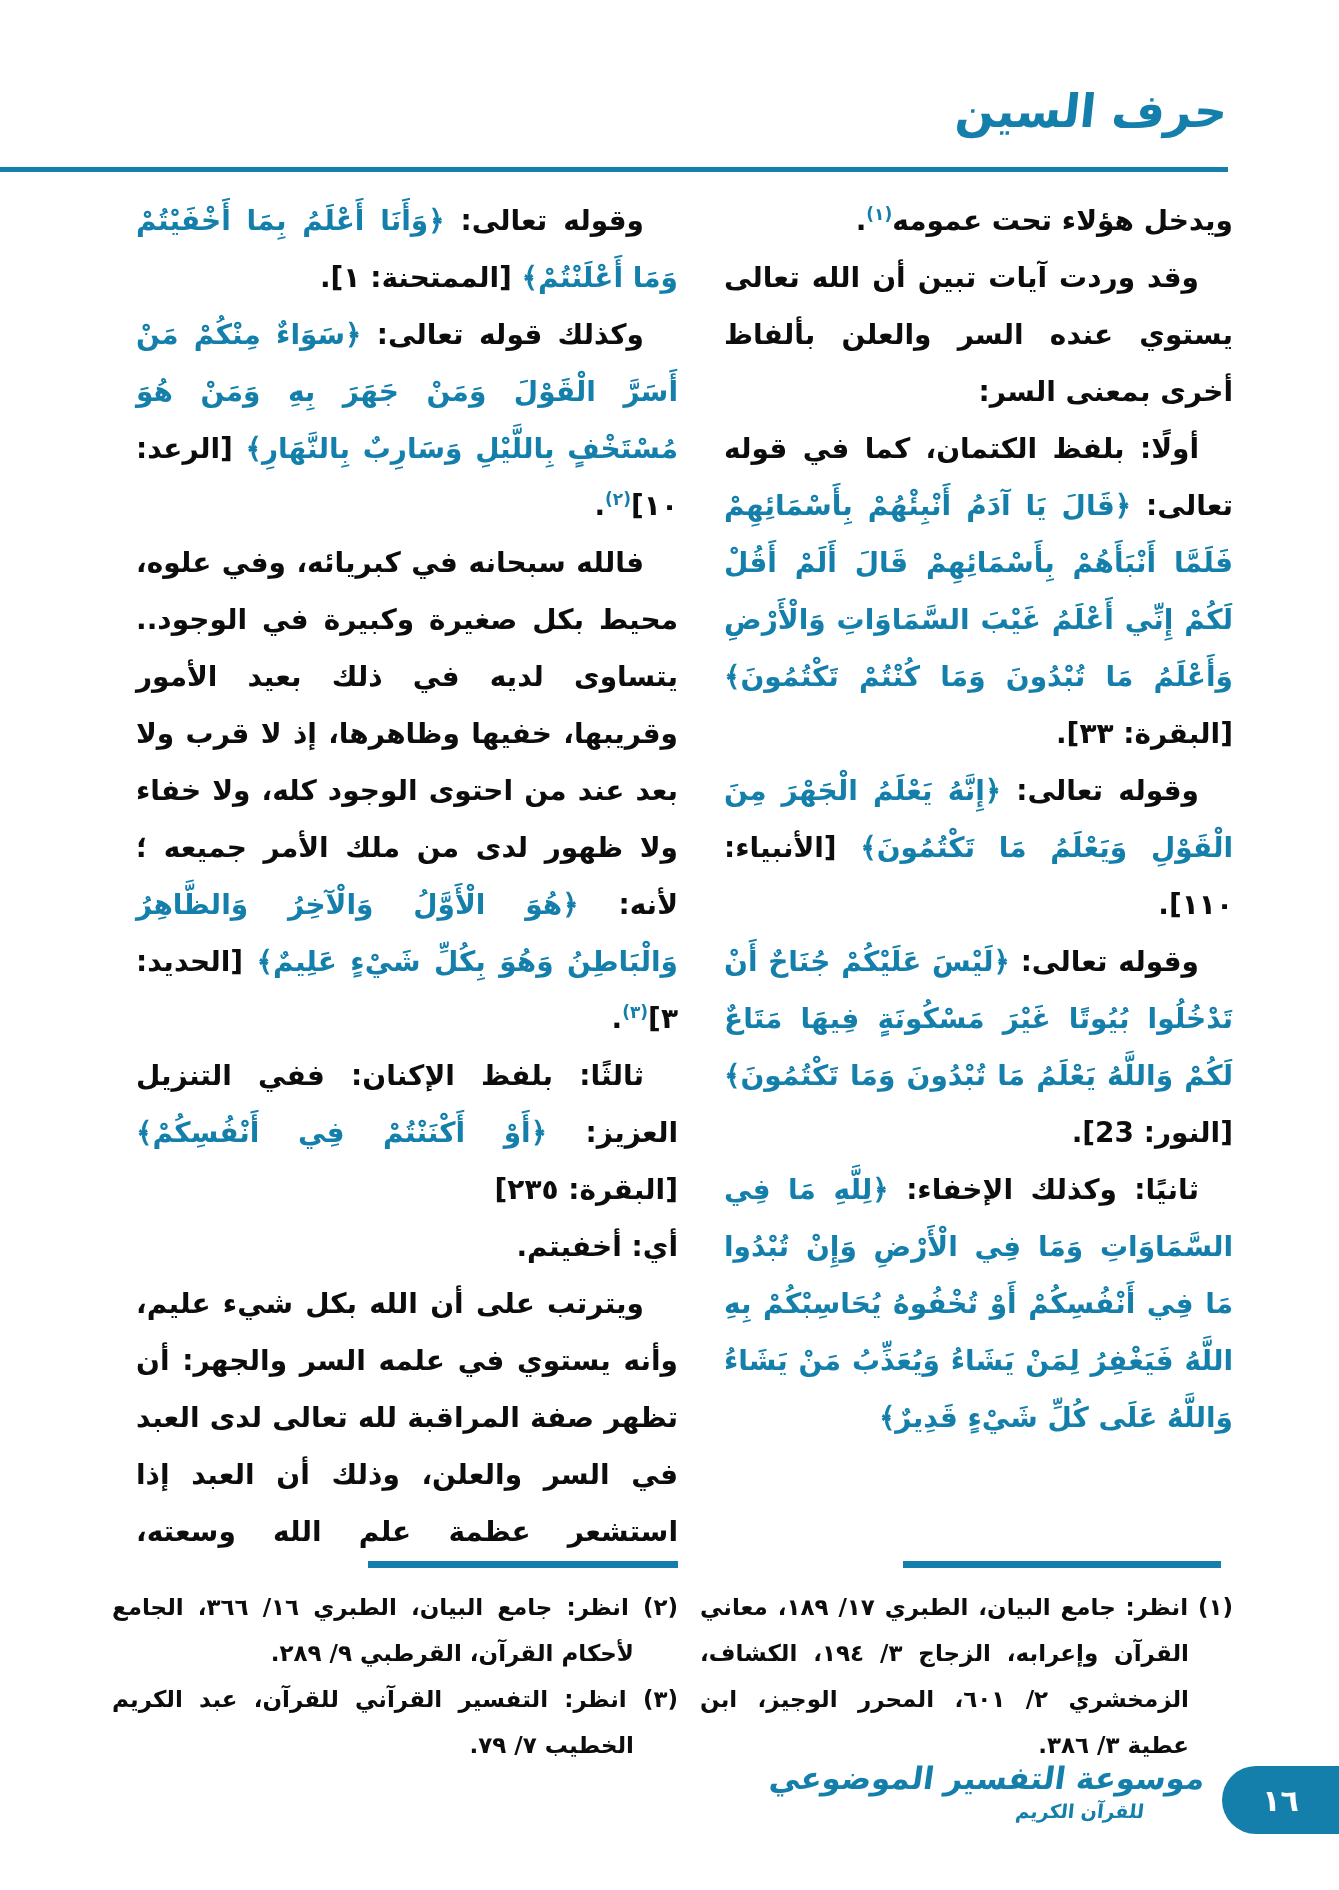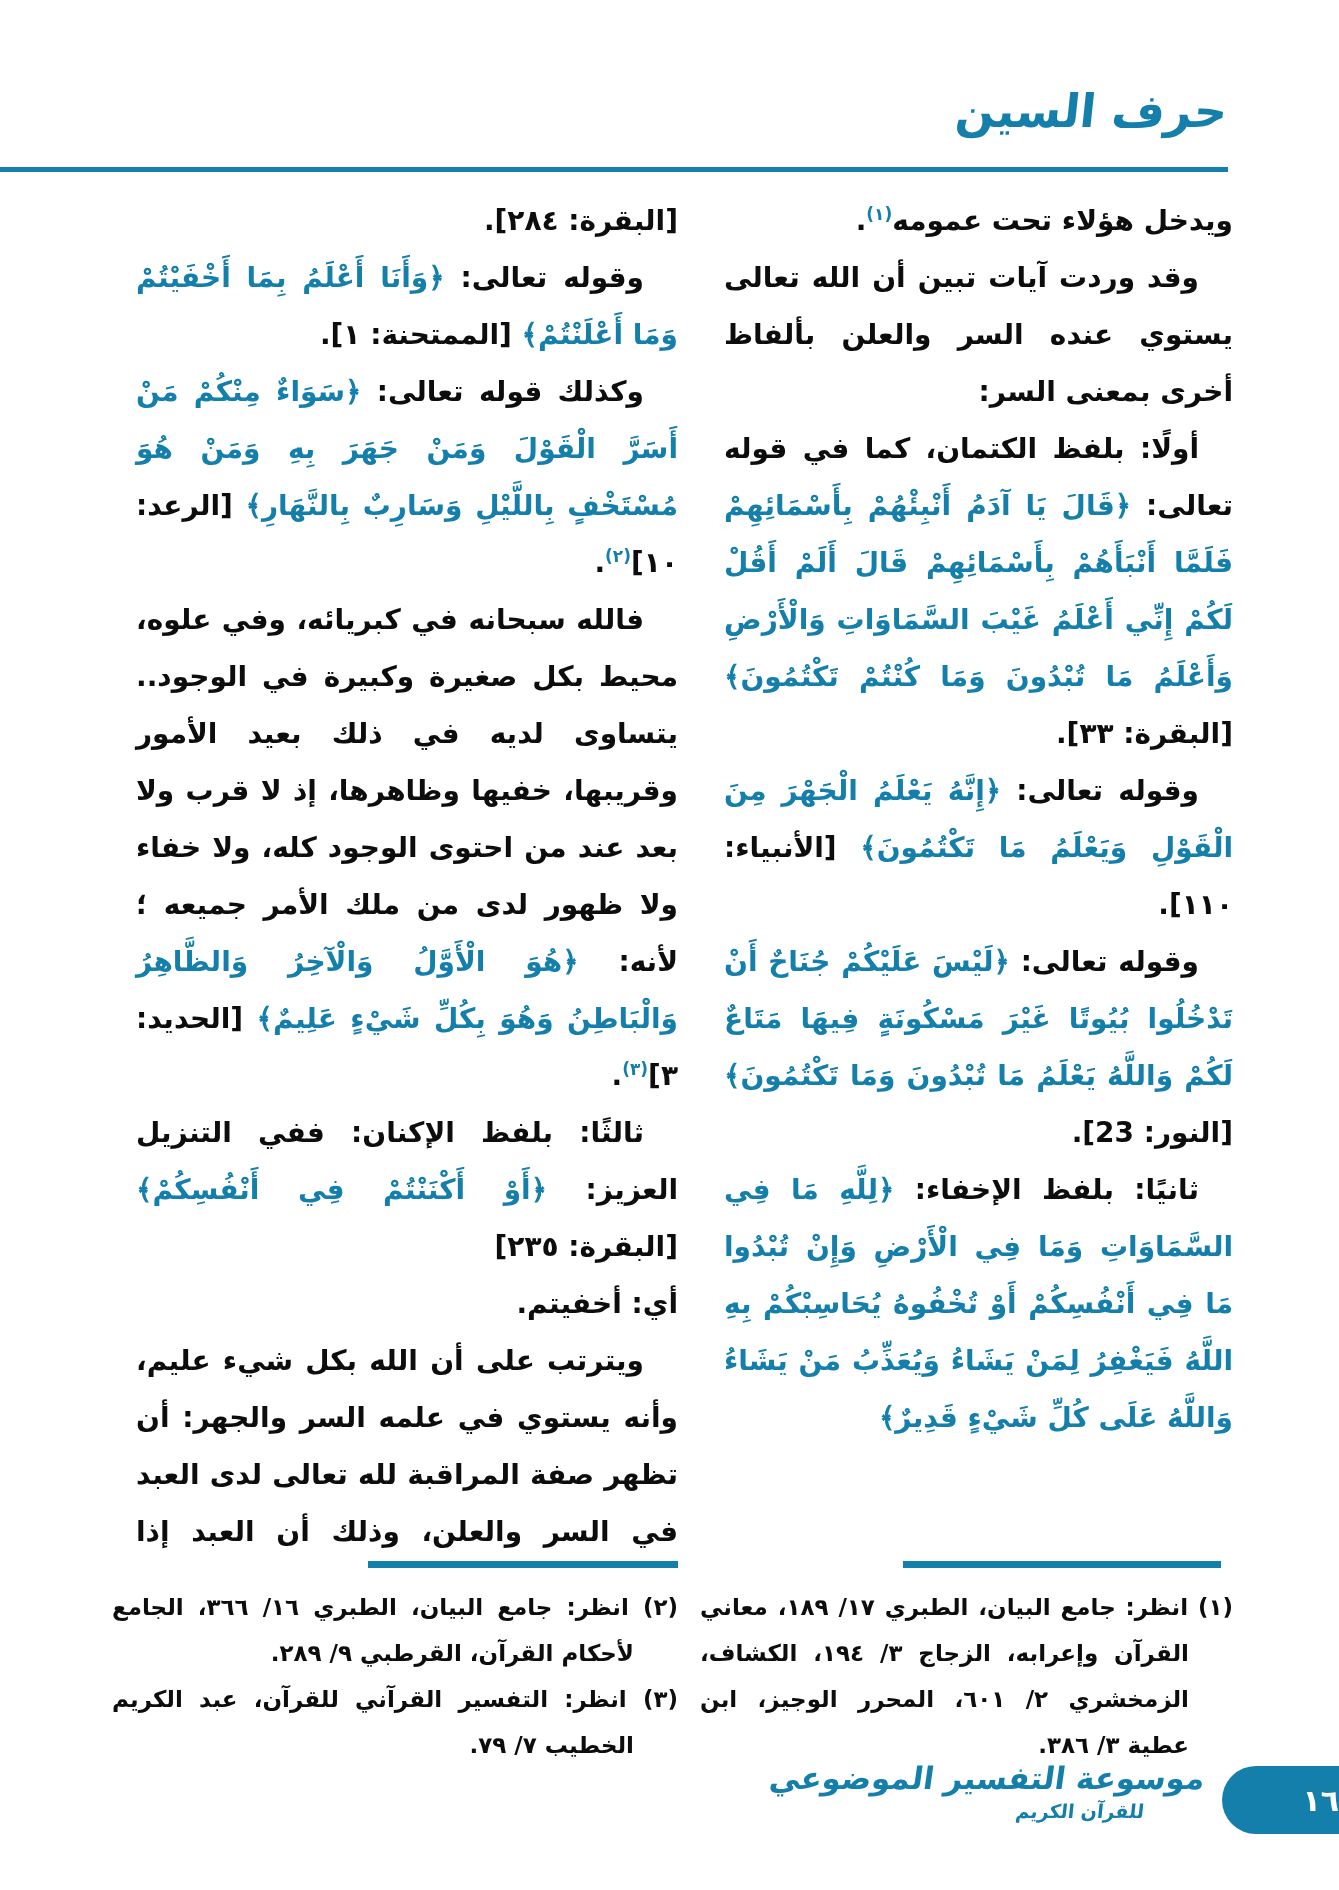--- a/index.html
+++ b/index.html
@@ -57,42 +57,41 @@
     display:block; font-size:31px; font-weight:bold;
     transform:skewX(-8deg); letter-spacing:-1px; white-space:nowrap;
   }
   .logo-line2 {
     display:block; font-size:19px; font-weight:bold;
     transform:skewX(-6deg); margin-top:4px;
   }
   .page-badge {
     position:absolute; top:1766px; left:1222px; width:117px; height:68px;
     background:var(--accent); border-radius:36px 0 0 36px;
-    display:flex; align-items:center; justify-content:flex-start;
+    display:flex; align-items:center; justify-content:center;
   }
   .page-badge span { color:#ffffff; font-size:30px; font-weight:bold; letter-spacing:6px; }
 </style>
 </head>
 <body>
 
 <div class="page">
 
   <div class="header-title">حرف السين</div>
   <div class="header-rule"></div>
 
   <div class="column right-col" id="col-right">
       <p class="para"><span class="seg-text">ويدخل هؤلاء تحت عمومه</span><sup class="seg-note">(١)</sup><span class="seg-text">.</span></p>
       <p class="para indent"><span class="seg-text">وقد وردت آيات تبين أن الله تعالى يستوي عنده السر والعلن بألفاظ أخرى بمعنى السر:</span></p>
       <p class="para indent"><span class="seg-lead">أولًا:</span><span class="seg-text"> بلفظ الكتمان، كما في قوله تعالى: </span><span class="seg-quran">﴿قَالَ يَا آدَمُ أَنْبِئْهُمْ بِأَسْمَائِهِمْ فَلَمَّا أَنْبَأَهُمْ بِأَسْمَائِهِمْ قَالَ أَلَمْ أَقُلْ لَكُمْ إِنِّي أَعْلَمُ غَيْبَ السَّمَاوَاتِ وَالْأَرْضِ وَأَعْلَمُ مَا تُبْدُونَ وَمَا كُنْتُمْ تَكْتُمُونَ﴾</span><span class="seg-ref"> [البقرة: ٣٣].</span></p>
       <p class="para indent"><span class="seg-text">وقوله تعالى: </span><span class="seg-quran">﴿إِنَّهُ يَعْلَمُ الْجَهْرَ مِنَ الْقَوْلِ وَيَعْلَمُ مَا تَكْتُمُونَ﴾</span><span class="seg-ref"> [الأنبياء: ١١٠].</span></p>
       <p class="para indent"><span class="seg-text">وقوله تعالى: </span><span class="seg-quran">﴿لَيْسَ عَلَيْكُمْ جُنَاحٌ أَنْ تَدْخُلُوا بُيُوتًا غَيْرَ مَسْكُونَةٍ فِيهَا مَتَاعٌ لَكُمْ وَاللَّهُ يَعْلَمُ مَا تُبْدُونَ وَمَا تَكْتُمُونَ﴾</span><span class="seg-ref"> [النور: 23].</span></p>
-      <p class="para indent"><span class="seg-lead">ثانيًا:</span><span class="seg-text"> بلفظ الإخفاء: </span><span class="seg-quran">﴿لِلَّهِ مَا فِي السَّمَاوَاتِ وَمَا فِي الْأَرْضِ وَإِنْ تُبْدُوا مَا فِي أَنْفُسِكُمْ أَوْ تُخْفُوهُ يُحَاسِبْكُمْ بِهِ اللَّهُ فَيَغْفِرُ لِمَنْ يَشَاءُ وَيُعَذِّبُ مَنْ يَشَاءُ وَاللَّهُ عَلَى كُلِّ شَيْءٍ قَدِيرٌ﴾</span></p>
+      <p class="para indent"><span class="seg-lead">ثانيًا:</span><span class="seg-text"> وكذلك الإخفاء: </span><span class="seg-quran">﴿لِلَّهِ مَا فِي السَّمَاوَاتِ وَمَا فِي الْأَرْضِ وَإِنْ تُبْدُوا مَا فِي أَنْفُسِكُمْ أَوْ تُخْفُوهُ يُحَاسِبْكُمْ بِهِ اللَّهُ فَيَغْفِرُ لِمَنْ يَشَاءُ وَيُعَذِّبُ مَنْ يَشَاءُ وَاللَّهُ عَلَى كُلِّ شَيْءٍ قَدِيرٌ﴾</span></p>
     </div>
   <div class="column left-col" id="col-left">
-      <p class="para"><span class="seg-ref">[البقرة: ٢٨٤].</span></p>
       <p class="para indent"><span class="seg-text">وقوله تعالى: </span><span class="seg-quran">﴿وَأَنَا أَعْلَمُ بِمَا أَخْفَيْتُمْ وَمَا أَعْلَنْتُمْ﴾</span><span class="seg-ref"> [الممتحنة: ١].</span></p>
       <p class="para indent"><span class="seg-text">وكذلك قوله تعالى: </span><span class="seg-quran">﴿سَوَاءٌ مِنْكُمْ مَنْ أَسَرَّ الْقَوْلَ وَمَنْ جَهَرَ بِهِ وَمَنْ هُوَ مُسْتَخْفٍ بِاللَّيْلِ وَسَارِبٌ بِالنَّهَارِ﴾</span><span class="seg-ref"> [الرعد: ١٠]</span><sup class="seg-note">(٢)</sup><span class="seg-text">.</span></p>
       <p class="para indent"><span class="seg-text">فالله سبحانه في كبريائه، وفي علوه، محيط بكل صغيرة وكبيرة في الوجود.. يتساوى لديه في ذلك بعيد الأمور وقريبها، خفيها وظاهرها، إذ لا قرب ولا بعد عند من احتوى الوجود كله، ولا خفاء ولا ظهور لدى من ملك الأمر جميعه ؛ لأنه: </span><span class="seg-quran">﴿هُوَ الْأَوَّلُ وَالْآخِرُ وَالظَّاهِرُ وَالْبَاطِنُ وَهُوَ بِكُلِّ شَيْءٍ عَلِيمٌ﴾</span><span class="seg-ref"> [الحديد: ٣]</span><sup class="seg-note">(٣)</sup><span class="seg-text">.</span></p>
       <p class="para indent"><span class="seg-lead">ثالثًا:</span><span class="seg-text"> بلفظ الإكنان: ففي التنزيل العزيز: </span><span class="seg-quran">﴿أَوْ أَكْنَنْتُمْ فِي أَنْفُسِكُمْ﴾</span><span class="seg-ref"> [البقرة: ٢٣٥]</span></p>
       <p class="para"><span class="seg-text">أي: أخفيتم.</span></p>
       <p class="para indent"><span class="seg-text">ويترتب على أن الله بكل شيء عليم، وأنه يستوي في علمه السر والجهر: أن تظهر صفة المراقبة لله تعالى لدى العبد في السر والعلن، وذلك أن العبد إذا استشعر عظمة علم الله وسعته، وشموله لكل ما خلق الله سبحانه، وأنه يعلم السر والجهر، فإنه يعيش دائماً يراقب الله الذي يعلم السر وأخفى،</span></p>
     </div>
 
   <div class="fn-rule right-rule"></div>
   <div class="fn-rule left-rule"></div>

